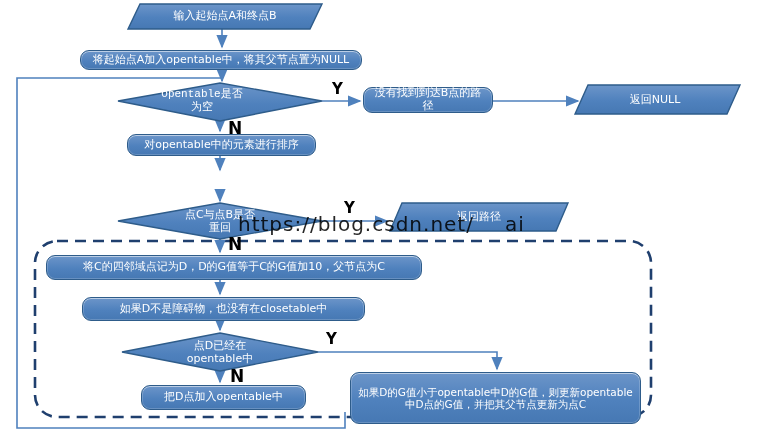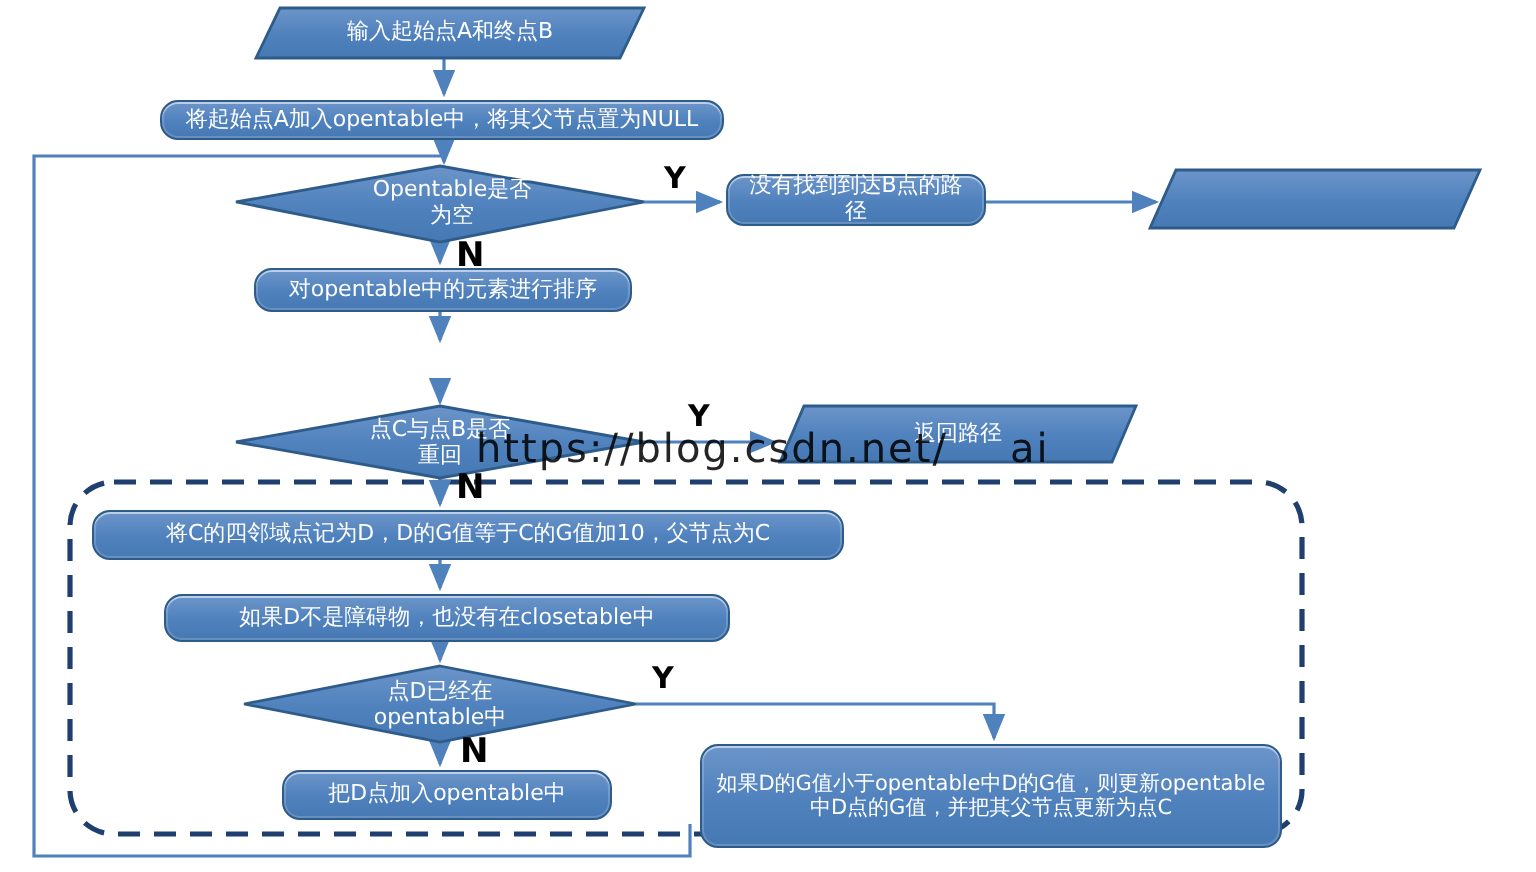--- a/index.html
+++ b/index.html
@@ -78,24 +78,25 @@
 
   <div class="rbox" style="left:80px;top:50px;width:282px;height:20px;">将起始点A加入opentable中，将其父节点置为NULL</div>
   <div class="rbox" style="left:363px;top:87px;width:130px;height:26px;">没有找到到达B点的路径</div>
   <div class="rbox" style="left:127px;top:134px;width:189px;height:22px;">对opentable中的元素进行排序</div>
   <div class="rbox" style="left:46px;top:255px;width:376px;height:25px;">将C的四邻域点记为D，D的G值等于C的G值加10，父节点为C</div>
   <div class="rbox" style="left:82px;top:297px;width:283px;height:24px;">如果D不是障碍物，也没有在closetable中</div>
   <div class="rbox" style="left:141px;top:385px;width:165px;height:25px;">把D点加入opentable中</div>
   <div class="rbox" style="left:350px;top:372px;width:291px;height:52px;font-size:10.5px;">如果D的G值小于opentable中D的G值，则更新opentable中D点的G值，并把其父节点更新为点C</div>
 
   <div class="shape-text" style="left:140px;top:5px;width:170px;height:22px;">输入起始点A和终点B</div>
-  <div class="shape-text" style="left:156px;top:86px;width:140px;height:30px;">
+  <div class="shape-text" style="left:132px;top:86px;width:140px;height:30px;font-family:Liberation Mono, monospace;">
     <span>Opentable是否</span>
     <span>为空</span>
   </div>
+  <div class="shape-text" style="left:590px;top:87px;width:130px;height:25px;">返回NULL</div>
   <div class="shape-text" style="left:150px;top:206px;width:140px;height:30px;">
     <span>点C与点B是否</span>
     <span>重回</span>
   </div>
   <div class="shape-text" style="left:404px;top:205px;width:150px;height:24px;">返回路径</div>
   <div class="shape-text" style="left:150px;top:336px;width:140px;height:32px;">
     <span>点D已经在</span>
     <span>opentable中</span>
   </div>
 

